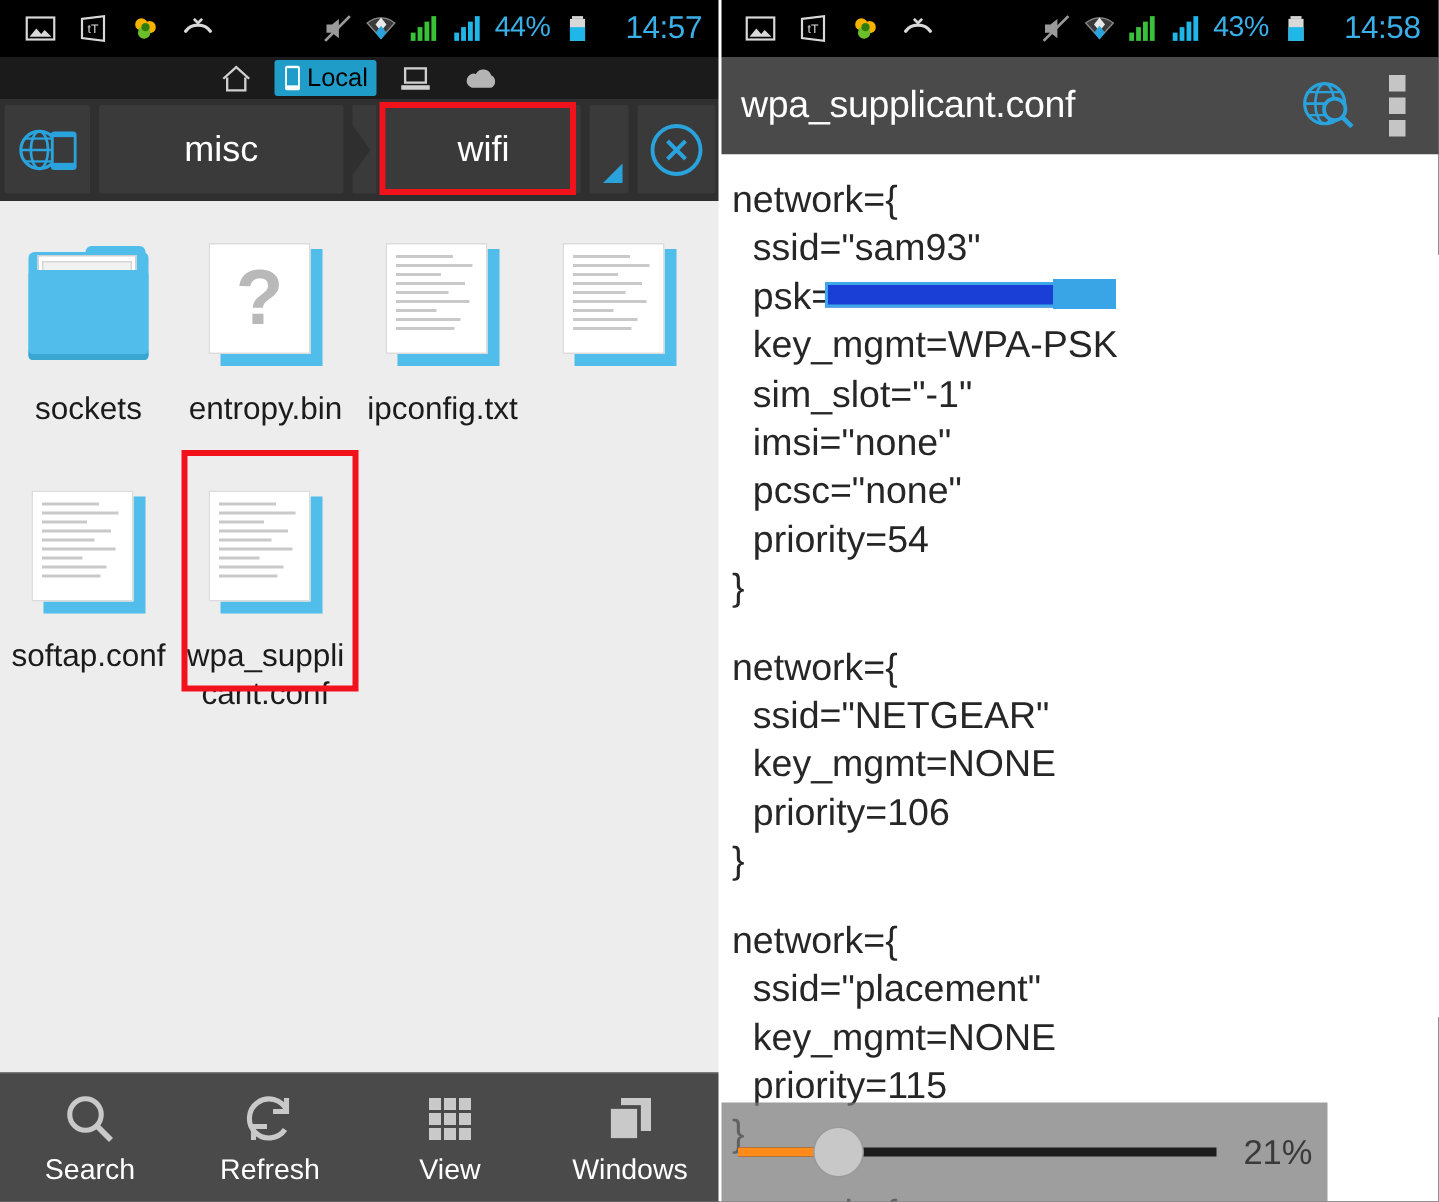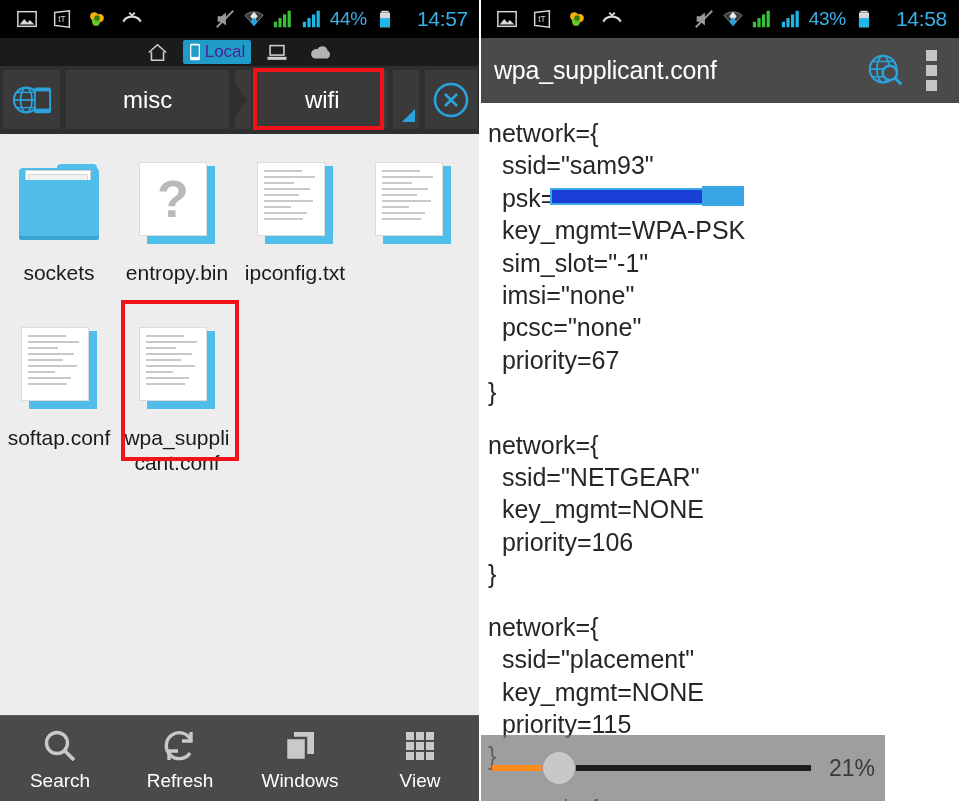--- a/index.html
+++ b/index.html
@@ -26,21 +26,21 @@
           display:flex; flex-direction:column; }
 
   .nav-tabs {
     height:28px; background:#1b1b1b; display:flex; align-items:center;
     justify-content:center; gap:9px;
   }
   .nav-tabs .chip {
     display:flex; align-items:center; gap:4px; padding:2px 6px; border-radius:2px;
   }
   .nav-tabs .chip.active { background:#1f9dc8; }
-  .nav-tabs .chip span { color:#4c1d95; font-size:17px; }
+  .nav-tabs .chip span { color:#000000; font-size:17px; }
 
   .crumbbar {
     height:68px; background:#2f2f2f; display:flex; align-items:stretch;
     padding:4px 3px 5px 3px; gap:6px; position:relative;
   }
   .crumb-btn {
     background:#3a3a3a; display:flex; align-items:center; justify-content:center;
     border-radius:2px;
   }
   .crumb-home { width:62px; }
@@ -378,40 +378,40 @@
       <div class="tb-item">
         <svg class="tb-ico" viewBox="0 0 40 40">
             <path d="M31 14a13 13 0 10-1 13" fill="none" stroke="#c9c9c9" stroke-width="3.4"></path>
             <path d="M31 6v9h-9" fill="none" stroke="#c9c9c9" stroke-width="3.4"></path>
             <path d="M9 34v-9h9" fill="none" stroke="#c9c9c9" stroke-width="3.4"></path>
           </svg>
         <span class="lbl">Refresh</span>
       </div>
       <div class="tb-item">
         <svg class="tb-ico" viewBox="0 0 40 40">
-            <rect x="14" y="6" width="20" height="22" fill="#c9c9c9"></rect>
-            <rect x="6" y="12" width="20" height="22" fill="#c9c9c9" stroke="#4a4a4a" stroke-width="2.5"></rect>
-          </svg>
-        <span class="lbl">Windows</span>
-      </div>
-      <div class="tb-item">
-        <svg class="tb-ico" viewBox="0 0 40 40">
             <g fill="#c9c9c9">
               <rect x="6" y="6" width="8" height="8"></rect>
               <rect x="16" y="6" width="8" height="8"></rect>
               <rect x="26" y="6" width="8" height="8"></rect>
               <rect x="6" y="16" width="8" height="8"></rect>
               <rect x="16" y="16" width="8" height="8"></rect>
               <rect x="26" y="16" width="8" height="8"></rect>
               <rect x="6" y="26" width="8" height="8"></rect>
               <rect x="16" y="26" width="8" height="8"></rect>
               <rect x="26" y="26" width="8" height="8"></rect>
             </g>
           </svg>
         <span class="lbl">View</span>
+      </div>
+      <div class="tb-item">
+        <svg class="tb-ico" viewBox="0 0 40 40">
+            <rect x="14" y="6" width="20" height="22" fill="#c9c9c9"></rect>
+            <rect x="6" y="12" width="20" height="22" fill="#c9c9c9" stroke="#4a4a4a" stroke-width="2.5"></rect>
+          </svg>
+        <span class="lbl">Windows</span>
       </div>
     </div>
   </div>
 
   <div id="right">
 
     <div class="statusbar">
       <div class="sb-left">
         <svg class="sb-ico" viewBox="0 0 24 24">
             <rect x="2" y="4" width="20" height="16" fill="none" stroke="#d8d8d8" stroke-width="1.6"></rect>
@@ -483,21 +483,21 @@
     </div>
 
     <div class="vbody">
       <div class="code"><span>network={</span>
 <span>  ssid="sam93"</span>
 <span class="psk-wrap"><span>  psk="</span><span style="opacity:0">passwords123</span><span>"</span><span class="psk-hide"></span><span class="psk-hide2"></span></span>
 <span>  key_mgmt=WPA-PSK</span>
 <span>  sim_slot="-1"</span>
 <span>  imsi="none"</span>
 <span>  pcsc="none"</span>
-<span>  priority=67</span>
+<span>  priority=54</span>
 <span>}</span>
 </div>
       <div class="code" style="margin-top:20px;"><span>network={</span>
 <span>  ssid="NETGEAR"</span>
 <span>  key_mgmt=NONE</span>
 <span>  priority=106</span>
 <span>}</span>
 </div>
       <div class="code" style="margin-top:20px;"><span>network={</span>
 <span>  ssid="placement"</span>

